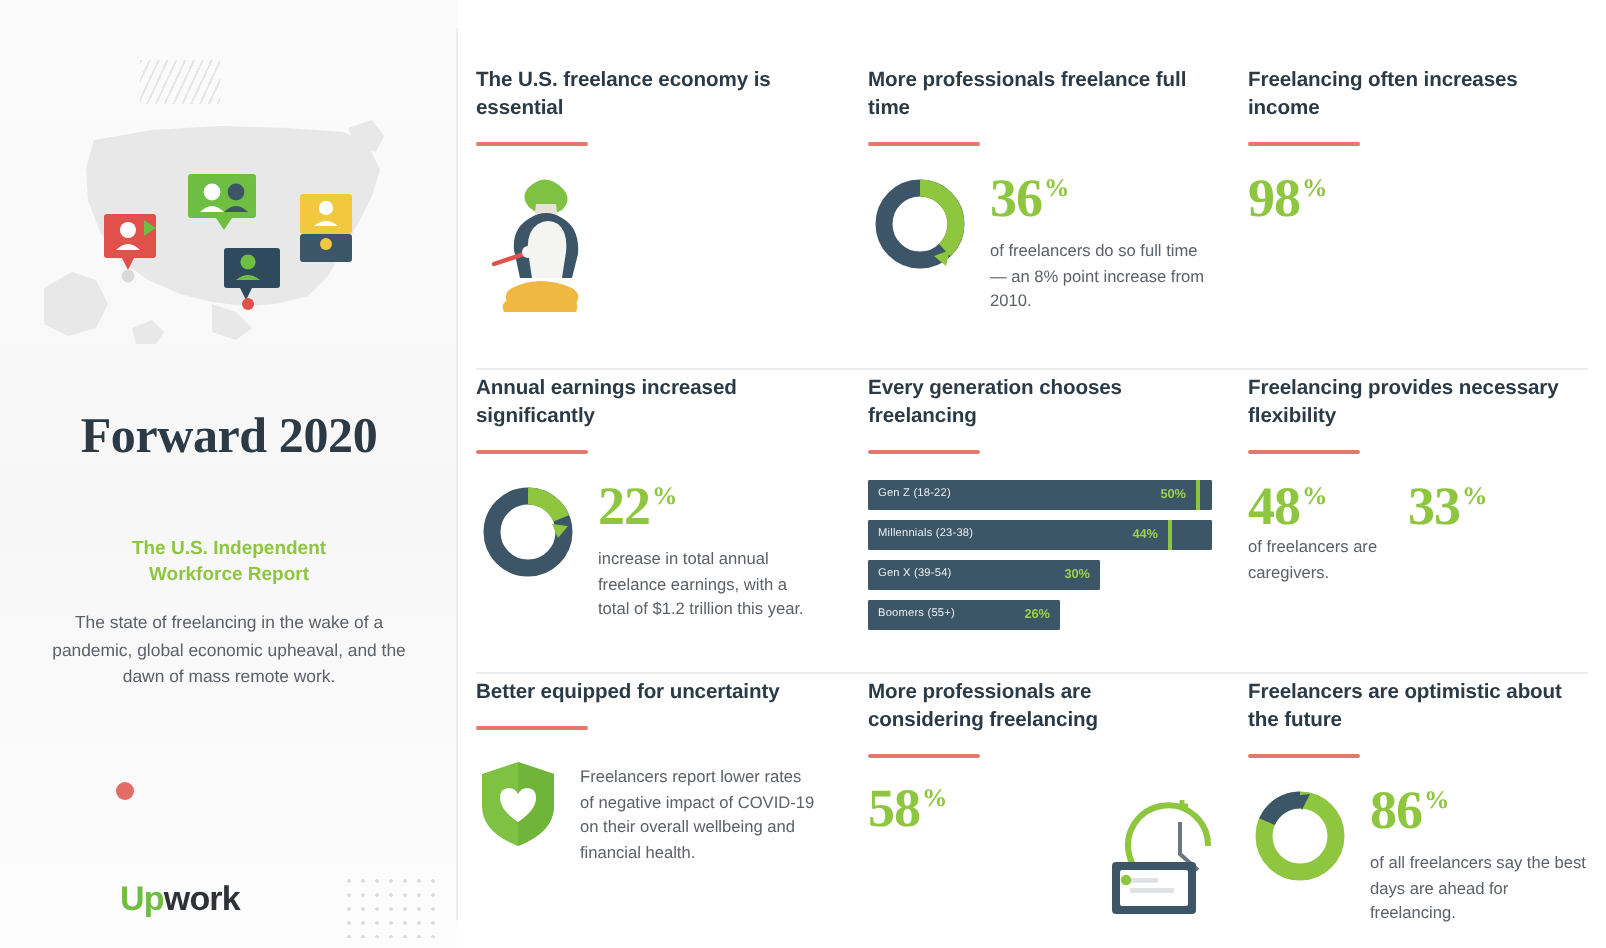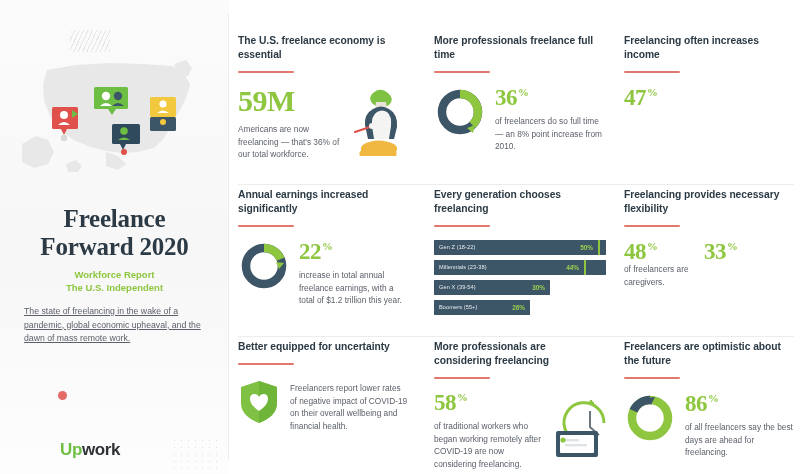--- a/index.html
+++ b/index.html
@@ -30,22 +30,22 @@
     position:absolute;left:0;top:205px;width:229px;text-align:center;
     font-family:"Liberation Serif", serif;
     font-weight:700;font-size:25px;line-height:28px;color:#2b3a45;
     letter-spacing:-.2px;
   }
   .cover-sub{
     position:absolute;left:0;top:268px;width:229px;text-align:center;
     font-weight:700;font-size:9.5px;line-height:13px;color:#8ec640;
   }
   .cover-body{
-    position:absolute;left:24px;top:305px;width:181px;text-align:left;
-    font-size:8.7px;line-height:13.5px;color:#5b6069;text-decoration:underline;
+    position:absolute;left:24px;top:305px;width:181px;text-align:center;
+    font-size:8.7px;line-height:13.5px;color:#5b6069;
   }
   .cover-dot{
     position:absolute;left:58px;top:391px;width:9px;height:9px;border-radius:50%;
     background:#e0514b;opacity:.85;
   }
   .logo{
     position:absolute;left:60px;top:440px;font-size:17px;font-weight:700;
     letter-spacing:-.4px;color:#2f3337;
   }
   .logo .up{color:#6fbe44;}
@@ -74,21 +74,21 @@
   }
   .rule{width:56px;height:2px;background:#e2786c;margin:9px 0 0 0;border-radius:1px;}
 
   .stat-row{display:flex;align-items:flex-start;margin-top:13px;}
   .big{
     font-family:"Liberation Serif", serif;
     font-weight:700;color:#8ec640;line-height:1;
     letter-spacing:-.5px;white-space:nowrap;
   }
   .big.s1{font-size:30px;}
-  .big.s2{font-size:23px;}
+  .big.s2{font-size:27px;}
   .big sup{font-size:.47em;font-weight:700;vertical-align:super;margin-left:1px;}
   .desc{font-size:8.3px;line-height:12.6px;color:#5b6069;}
 
   .donut{flex:0 0 auto;margin-right:9px;}
   .illus{flex:0 0 auto;}
 
   
   .two{display:flex;margin-top:13px;}
   .two .col{width:80px;}
   .two .desc{margin-top:0;}
@@ -167,50 +167,45 @@
           <rect x="98" y="72" width="28" height="20" rx="1.5" fill="#2f4a5c"></rect>
           <circle cx="110" cy="79" r="3.8" fill="#6fbe44"></circle>
           <path d="M104 88 q6 -5 12 0 z" fill="#6fbe44"></path>
           <path d="M106 92 l3 6 l3 -6 z" fill="#2f4a5c"></path>
           <circle cx="110" cy="100" r="3" fill="#e0514b"></circle>
         </g>
       </svg>
     </div>
 
     <div class="cover-title">
-      <div>Freelance</div>
       <div>Forward 2020</div>
     </div>
 
     <div class="cover-sub">
+      <div>The U.S. Independent</div>
       <div>Workforce Report</div>
-      <div>The U.S. Independent</div>
     </div>
 
     <div class="cover-body">The state of freelancing in the wake of a pandemic, global economic upheaval, and the dawn of mass remote work.</div>
 
     <div class="cover-dot"></div>
 
     <div class="logo"><span class="up">Up</span><span>work</span></div>
 
     <div class="dots"></div>
   </div>
 
   <div class="grid">
 
     <div class="row row1">
 
       <div class="cell c1">
         <div class="h">The U.S. freelance economy is essential</div>
         <div class="rule"></div>
         <div class="stat-row">
-          <div style="width:108px;">
-            <div class="big s1">59M</div>
-            <div class="desc" style="margin-top:7px;">Americans are now freelancing — that's 36% of our total workforce.</div>
-          </div>
           <div class="illus">
             <svg width="64" height="72" viewBox="0 0 64 72" xmlns="http://www.w3.org/2000/svg">
               <path d="M26 8 q8 -8 16 -1 q7 6 1 12 q-9 5 -16 -1 q-5 -5 -1 -10z" fill="#7ec143"></path>
               <path d="M30 16 l10 0 l1 8 l-12 0z" fill="#e8e2d8"></path>
               <path d="M27 23 q8 -5 16 0 q9 5 8 18 l-3 12 l-26 0 l-3 -14 q-1 -11 8 -16z" fill="#3c5567"></path>
               <path d="M31 26 q5 -3 10 0 q5 4 4 14 l-2 13 l-15 0 l-2 -13 q-1 -10 5 -14z" fill="#f4f4f2"></path>
               <path d="M18 58 q14 -7 30 0 q5 3 2 8 l-34 0 q-3 -5 2 -8z" fill="#f0b840"></path>
               <path d="M16 64 q16 -5 32 0 q4 2 2 6 l-36 0 q-2 -4 2 -6z" fill="#f0b840"></path>
               <path d="M27 40 l-18 6" stroke="#e0514b" stroke-width="2.2" stroke-linecap="round" fill="none"></path>
               <circle cx="26" cy="40" r="3" fill="#f4f4f2"></circle>
@@ -234,21 +229,21 @@
             <div class="big s2"><span>36</span><sup>%</sup></div>
             <div class="desc" style="margin-top:6px;">of freelancers do so full time — an 8% point increase from 2010.</div>
           </div>
         </div>
       </div>
 
       <div class="cell c3">
         <div class="h">Freelancing often increases income</div>
         <div class="rule"></div>
         <div class="stack">
-          <div class="big s2"><span>47</span><sup>%</sup></div>
+          <div class="big s2"><span>98</span><sup>%</sup></div>
         </div>
       </div>
 
       <div class="hrule" style="top:150px;"></div>
     </div>
 
     <div class="row row2">
 
       <div class="cell c1">
         <div class="h">Annual earnings increased significantly</div>
@@ -330,21 +325,20 @@
           <div class="desc" style="width:118px;">Freelancers report lower rates of negative impact of COVID-19 on their overall wellbeing and financial health.</div>
         </div>
       </div>
 
       <div class="cell c2">
         <div class="h">More professionals are considering freelancing</div>
         <div class="rule"></div>
         <div class="bm">
           <div class="txt">
             <div class="big s2"><span>58</span><sup>%</sup></div>
-            <div class="desc" style="margin-top:6px;">of traditional workers who began working remotely after COVID-19 are now considering freelancing.</div>
           </div>
           <div class="art">
             <svg width="62" height="62" viewBox="0 0 62 62" xmlns="http://www.w3.org/2000/svg">
               <path d="M40 42 A20 20 0 1 1 52 24" fill="none" stroke="#8ec640" stroke-width="3"></path>
               <path d="M36 4 l6 0 M39 1 l0 5" stroke="#8ec640" stroke-width="2.4" fill="none"></path>
               <path d="M38 12 l0 16 l9 8" fill="none" stroke="#6b7680" stroke-width="2"></path>
               <rect x="4" y="32" width="42" height="26" rx="2" fill="#3c5567"></rect>
               <rect x="8" y="36" width="34" height="18" rx="1" fill="#ffffff"></rect>
               <rect x="13" y="40" width="14" height="2.4" fill="#dfe3e6"></rect>
               <rect x="13" y="45" width="22" height="2.4" fill="#dfe3e6"></rect>

